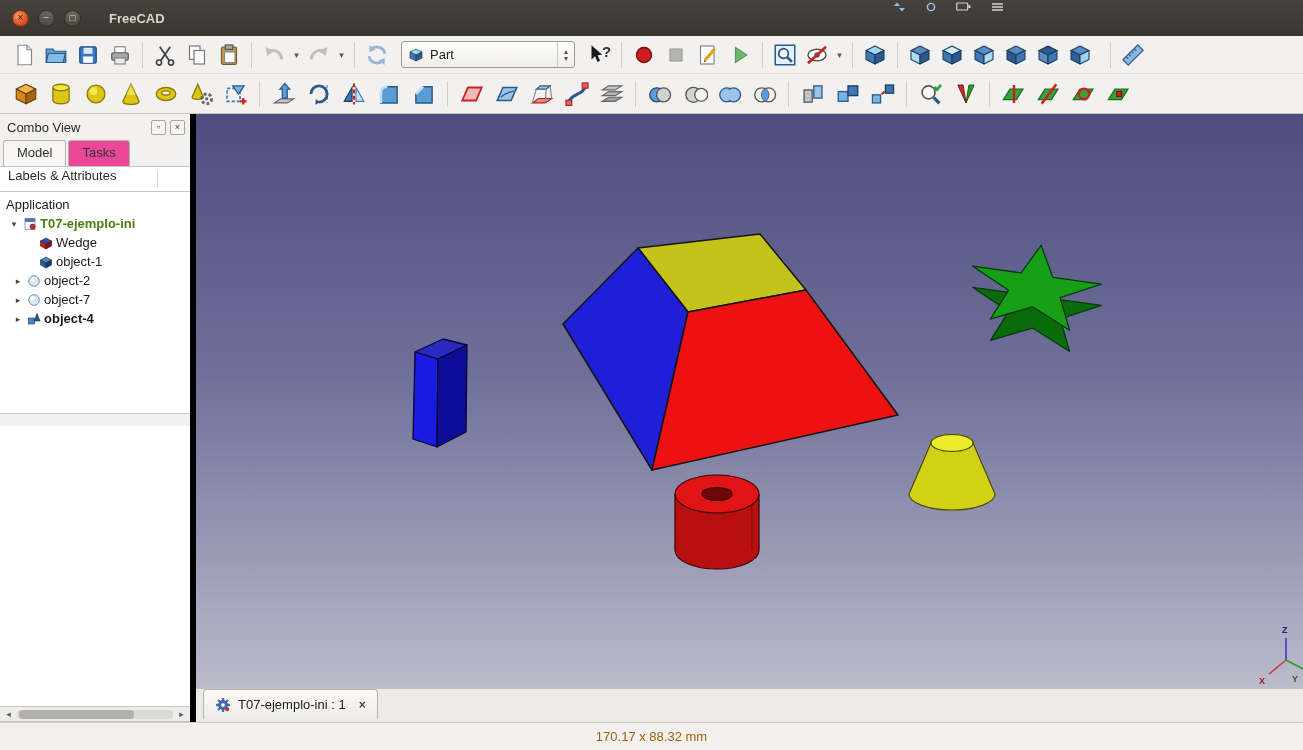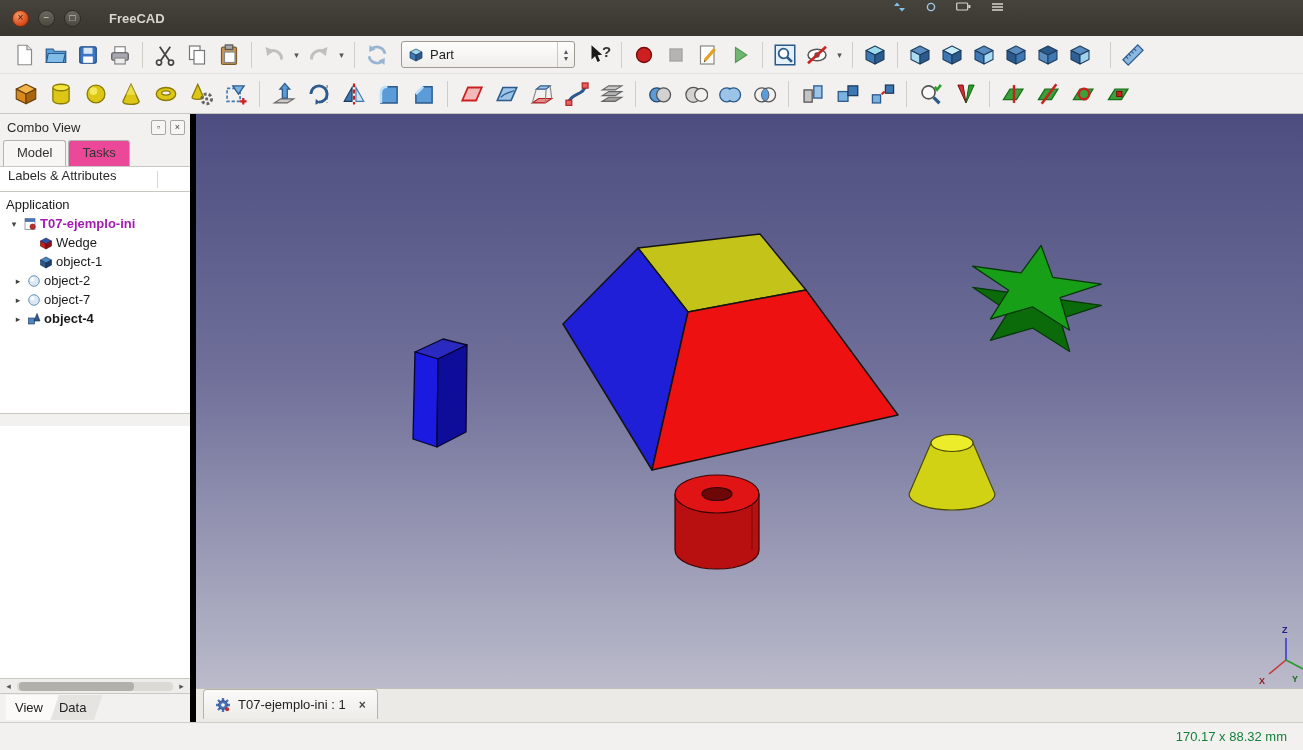--- a/index.html
+++ b/index.html
@@ -45,21 +45,21 @@
 .cvtab.active{background:#f7f6f4}
 .labelsbar{height:25px;border-top:1px solid #fff;border-bottom:1px solid #c9c7c2;background:#fff;display:flex;align-items:flex-start;padding:0 8px;color:#2a2a2a;position:relative}
 .labelsbar::after{content:"";position:absolute;right:32px;top:3px;bottom:3px;width:1px;background:#dad8d4}
 .treebox{height:222px;background:#fff;overflow:hidden;padding-top:3px;border-bottom:1px solid #c9c7c2}
 .trow{display:flex;align-items:center;height:19px;gap:3px}
 .trow .gut{width:12px;font-size:9px;color:#444;text-align:center;flex:0 0 auto}
 .trow .ticon{width:14px;height:14px;flex:0 0 auto}
 .trow .ticon svg{display:block;width:14px;height:14px}
 .tlabel{white-space:nowrap}
 .bold{font-weight:bold}
-.doclabel{font-weight:bold;color:#a21caf}
+.doclabel{font-weight:bold;color:#4d7c0f}
 .gap{height:12px}
 .prophdr{height:23px;display:flex;border-top:1px solid #c9c7c2;border-bottom:1px solid #c9c7c2;background:#f4f3f1;color:#2a2a2a}
 .prophdr .pc{padding:3px 7px}
 .prophdr .pc.c1{width:90px;border-right:1px solid #c9c7c2}
 .propbody{flex:1;background:#fff;border-bottom:1px solid #c9c7c2}
 .hscroll{height:15px;display:flex;align-items:center;background:#efedeb;border-bottom:1px solid #c9c7c2;padding:0 2px;gap:2px}
 .hs-arrow{width:13px;font-size:9px;color:#555;text-align:center;background:transparent;border:none;padding:0}
 .hs-track{flex:1;height:9px;background:#dcdad5;border-radius:4px;position:relative}
 .hs-thumb{position:absolute;left:2px;top:0;width:74%;height:9px;background:#b2b0ab;border-radius:4px}
 .btabs{height:28px;display:flex;align-items:stretch;padding:1px 0 2px 6px;background:#f2f1ef}
@@ -69,21 +69,21 @@
 
 .viewcol{flex:1;display:flex;flex-direction:column;min-width:0}
 .viewport{flex:1;background:linear-gradient(#4d4d80,#70709a 46%,#bbbbcb);position:relative;overflow:hidden}
 .scene{position:absolute;inset:0;width:100%;height:100%;display:block}
 .doctabs{height:34px;background:#eceae7;border-top:1px solid #c2c0bb;display:flex;align-items:flex-start;padding:0 0 0 7px}
 .doctab{height:30px;display:flex;align-items:center;gap:7px;padding:0 11px;background:linear-gradient(#fbfaf9,#eeecE9);border:1px solid #b5b3ae;border-bottom:none;border-radius:4px 4px 0 0;color:#222}
 .doctab svg{display:block}
 .tclose{font-size:12px;font-weight:bold;color:#4a4a4a;margin-left:6px}
 
 
-.statusbar{height:28px;background:#f2f1ef;border-top:1px solid #cfcdc8;display:flex;align-items:center;justify-content:flex-end;padding:0 16px;color:#15803d;flex:0 0 auto}
+.statusbar{height:28px;background:#f2f1ef;border-top:1px solid #cfcdc8;display:flex;align-items:center;justify-content:center;padding:0 16px;color:#a16207;flex:0 0 auto}
 </style>
 </head>
 <body>
 
 <div class="app">
 
   <div class="titlebar">
     <div class="winbtns">
       <button class="wb close">
           <span>×</span>
@@ -620,28 +620,20 @@
       </div>
       <div class="gap"></div>
       <div class="propbody"></div>
       <div class="hscroll">
         <button class="hs-arrow"><span>◂</span></button>
         <div class="hs-track">
             <div class="hs-thumb"></div>
           </div>
         <button class="hs-arrow"><span>▸</span></button>
       </div>
-      <div class="btabs">
-        <div class="btab active">
-            <span>View</span>
-          </div>
-        <div class="btab">
-            <span>Data</span>
-          </div>
-      </div>
     </aside>
 
     <div class="viewcol">
       <div class="viewport">
         <svg class="scene" viewBox="0 0 1107 574">
 
           <g stroke="#05052e" stroke-width="1.3" stroke-linejoin="round">
             <polygon points="219,238 247,225 271,231 242,245" fill="#2a2ac0"></polygon>
             <polygon points="219,238 242,245 241,333 217,325" fill="#1a1ae0"></polygon>
             <polygon points="242,245 271,231 270,318 241,333" fill="#0d0d9a"></polygon>

